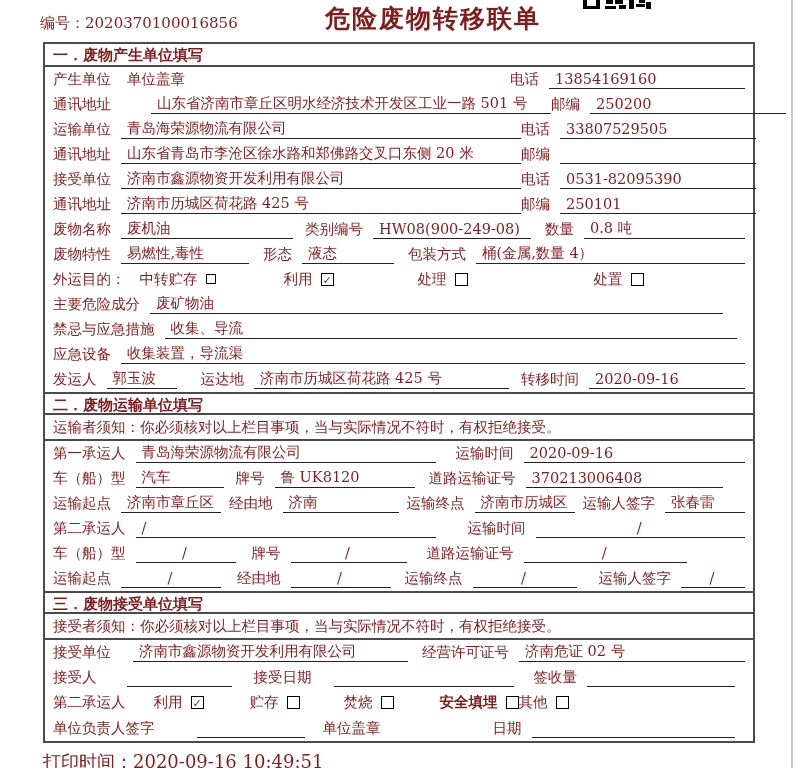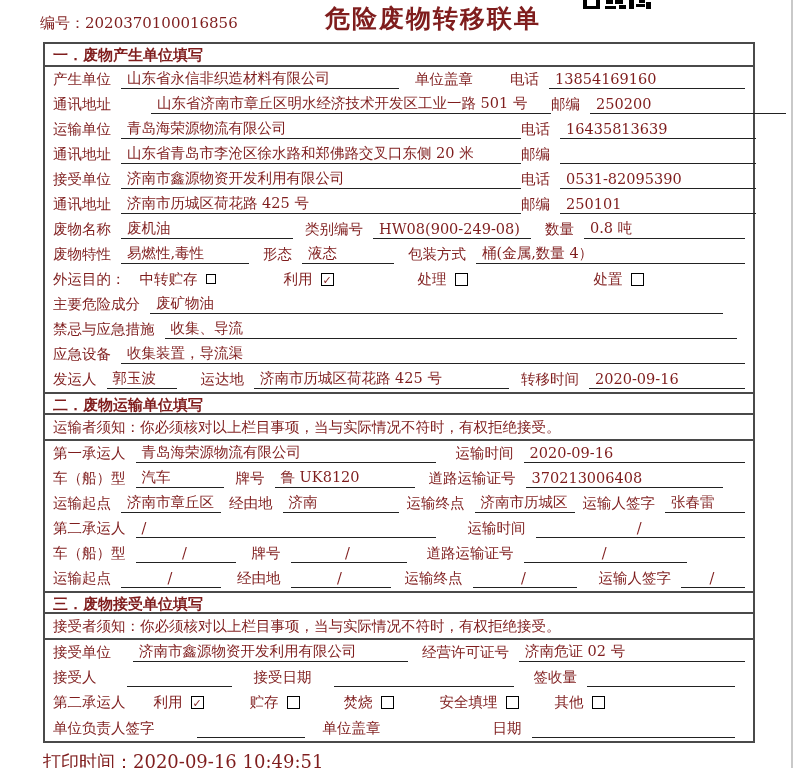--- a/index.html
+++ b/index.html
@@ -75,41 +75,40 @@
   </div>
 
   <div class="scan-edge"></div>
 
   <div class="form">
 
     <div class="sechead">一．废物产生单位填写</div>
 
     <div class="row">
       <span class="lbl">产生单位</span>
-      <span class="ul" style="width:278px;">山东省永信非织造材料有限公司</span>
       <span class="lbl" style="margin-left:16px;">单位盖章</span>
       <span class="sp"></span>
       <span class="lbl">电话</span>
       <span class="ul" style="width:196px;">13854169160</span>
     </div>
 
     <div class="row">
       <span class="lbl">通讯地址</span>
       <span class="ul" style="width:400px;margin-left:40px;">山东省济南市章丘区明水经济技术开发区工业一路 501 号</span>
       <span class="sp"></span>
       <span class="lbl">邮编</span>
       <span class="ul" style="width:196px;">250200</span>
     </div>
 
     <div class="row">
       <span class="lbl">运输单位</span>
       <span class="ul" style="width:400px;">青岛海荣源物流有限公司</span>
       <span class="sp"></span>
       <span class="lbl">电话</span>
-      <span class="ul" style="width:196px;">16435813639</span>
+      <span class="ul" style="width:196px;">33807529505</span>
     </div>
 
     <div class="row">
       <span class="lbl">通讯地址</span>
       <span class="ul" style="width:400px;">山东省青岛市李沧区徐水路和郑佛路交叉口东侧 20 米</span>
       <span class="sp"></span>
       <span class="lbl">邮编</span>
       <span class="ul" style="width:196px;"></span>
     </div>
 
@@ -276,25 +275,25 @@
         <span class="cb">✓</span>
       </span>
       <span class="opt" style="margin-left:46px;">
         <span>贮存</span>
         <span class="cb"></span>
       </span>
       <span class="opt" style="margin-left:44px;">
         <span>焚烧</span>
         <span class="cb"></span>
       </span>
-      <span class="opt" style="margin-left:46px;">
+      <span class="opt" style="margin-left:46px;font-weight:bold;">
         <span>安全填埋</span>
         <span class="cb"></span>
       </span>
-      <span class="opt" style="margin-left:36px;">
+      <span class="opt" style="">
         <span>其他</span>
         <span class="cb"></span>
       </span>
     </div>
 
     <div class="row tall">
       <span class="lbl">单位负责人签字</span>
       <span class="ul" style="width:108px;margin-left:42px;"></span>
       <span class="lbl" style="margin-left:18px;">单位盖章</span>
       <span style="width:112px;flex-shrink:0;"></span>

